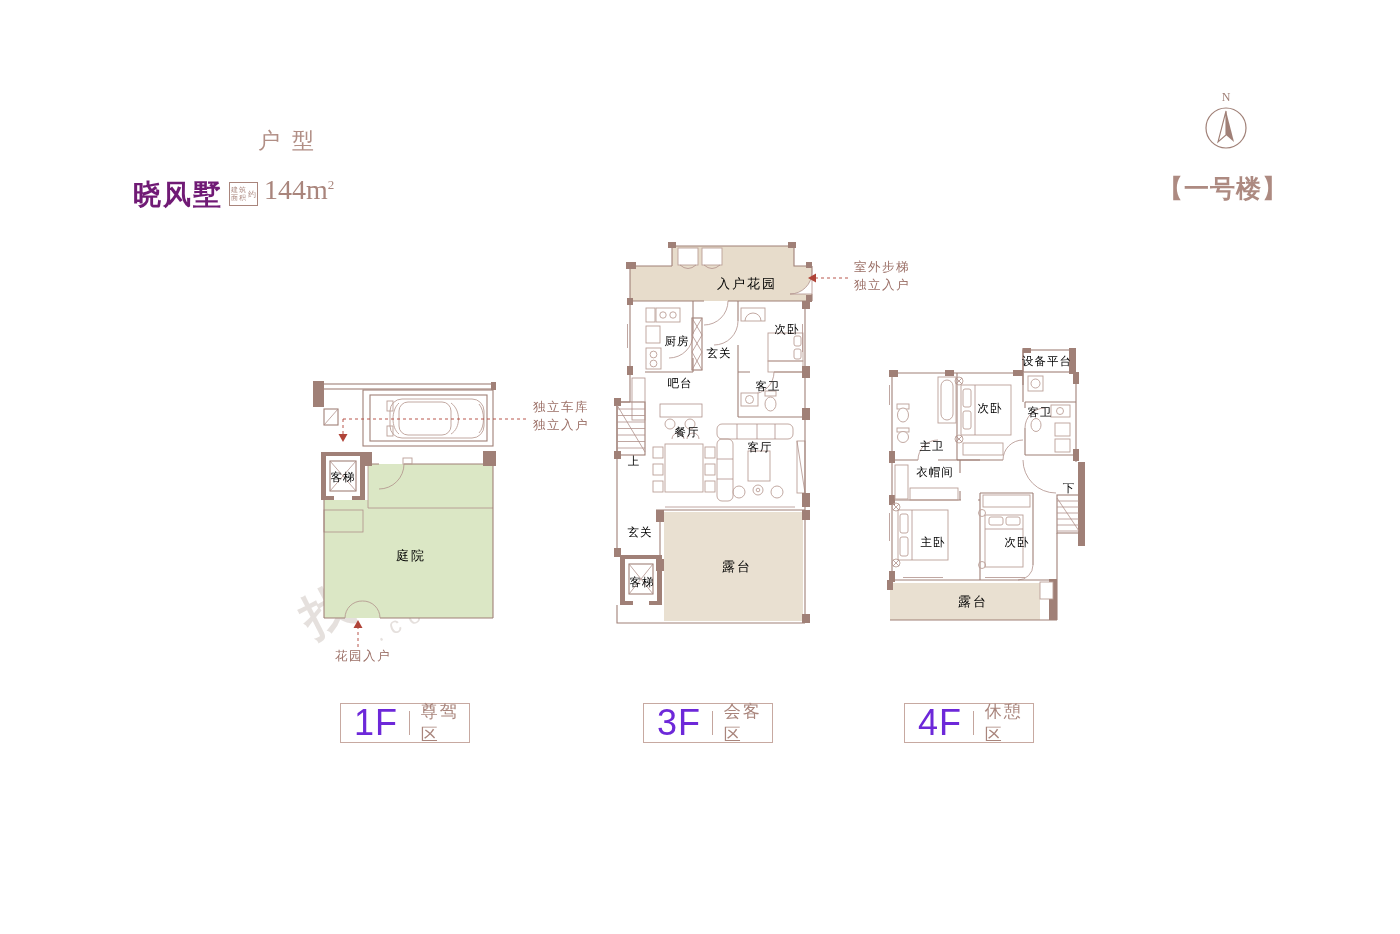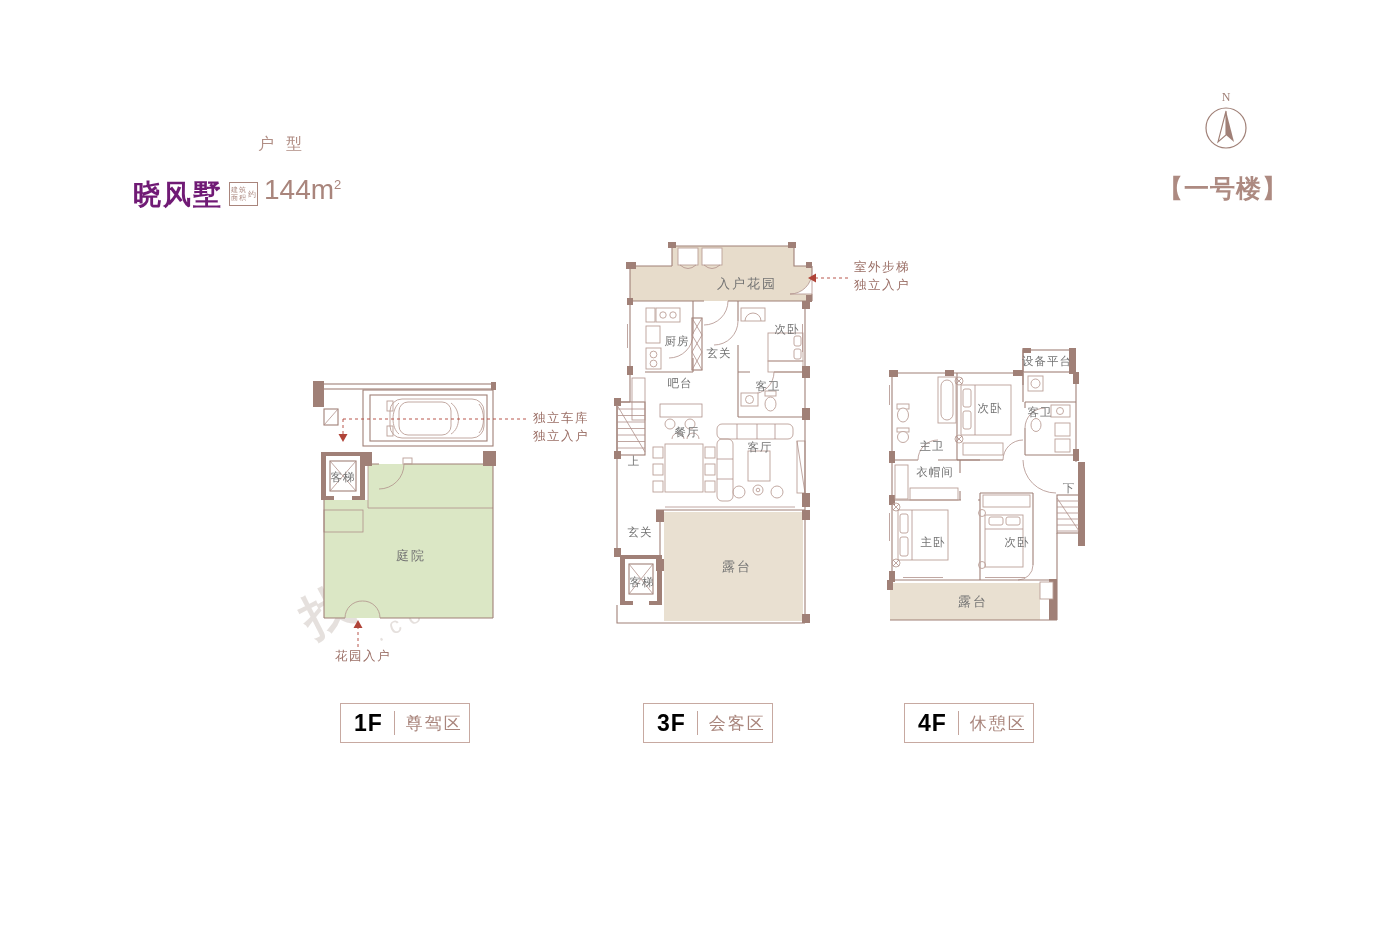--- a/index.html
+++ b/index.html
@@ -15,51 +15,51 @@
   .wall { fill:#a08077; stroke:none; }
   .furn { stroke:#bb9f97; stroke-width:0.9; fill:#ffffff; }
   .fno  { stroke:#bb9f97; stroke-width:0.9; fill:none; }
   .dash { stroke:#b04438; stroke-width:0.9; stroke-dasharray:3 3; fill:none; }
   .red  { fill:#b04438; stroke:none; }
   .green  { fill:#dbe7c5; }
   .beige  { fill:#e9e0d1; }
   .beige2 { fill:#e7dccb; }
 
   
-  .rlabel { position:absolute; transform:translate(-50%,-50%); font-size:11.5px; color:#737373;
+  .rlabel { position:absolute; transform:translate(-50%,-50%); font-size:11.5px; color:#000000;
             letter-spacing:1px; white-space:nowrap; }
   .rlabel.big { font-size:13px; letter-spacing:2px; }
   .note { position:absolute; font-size:12.5px; color:#9b6f66; letter-spacing:1.5px; line-height:18px; white-space:nowrap; }
   .note.center { transform:translateX(-50%); }
 
   
   .unit-code { left:158px; top:68px; font-family:"DejaVu Serif", serif; font-style:italic;
                font-size:86px; line-height:1; color:#c59d91; }
-  .unit-suffix { left:258px; top:134px; font-family:"Liberation Serif", serif; font-size:16px;
+  .unit-suffix { left:258px; top:126px; font-family:"Liberation Serif", serif; font-size:22px;
                  color:#b18e85; letter-spacing:12px; }
   .project-name { left:133px; top:176px; font-family:"Liberation Serif", serif; font-size:28px;
                   font-weight:bold; color:#701a75; letter-spacing:2px; }
   .area-box { left:229px; top:182px; width:29px; height:24px; border:1px solid #a9857c;
               display:flex; align-items:center; justify-content:center; gap:1px; }
   .area-box .col { display:flex; flex-direction:column; line-height:8px; }
   .area-box .col span { font-size:7px; color:#a9857c; letter-spacing:1px; }
   .area-box .about { font-size:8px; color:#a9857c; }
-  .area-value { left:264px; top:174px; font-family:Liberation Sans, sans-serif; font-size:28px; color:#a9857c; }
+  .area-value { left:264px; top:174px; font-family:Liberation Serif, serif; font-size:28px; color:#a9857c; }
   .area-value sup { font-size:13px; }
 
   
   .compass-n { left:1214px; top:90px; width:24px; text-align:center; font-family:"Liberation Serif", serif;
                font-size:12px; color:#a08077; }
   .building-label { left:1158px; top:172px; font-family:"Liberation Serif", serif; font-size:25px;
                     font-weight:bold; color:#ad8a81; letter-spacing:1px; }
 
   
   .floor-box { position:absolute; top:703px; width:130px; height:40px; border:1px solid #c7a9a1;
                display:flex; align-items:center; padding-left:13px; gap:11px; background:#fff; }
-  .floor-num { font-size:23px; font-weight:700; color:#000000; letter-spacing:1px; }
+  .floor-num { font-size:36px; font-weight:400; color:#6d28d9; letter-spacing:1px; }
   .floor-div { width:1px; height:24px; background:#c4a59d; }
   .floor-zone { font-family:"Liberation Serif", serif; font-size:17px; color:#a9857c; letter-spacing:2px; }
 
   
   .wm { left:302px; top:556px; transform:rotate(-27deg); color:rgba(168,152,144,0.30);
         font-size:50px; font-weight:bold; letter-spacing:6px; }
   .wm .suffix { display:block; font-size:23px; letter-spacing:9px; margin:-4px 0 0 58px; font-weight:normal; }
 </style>
 </head>
 <body>
@@ -151,21 +151,21 @@
     <path d="M101,91 A25,25 0 0 1 76,116" class="lnt"></path>
     <rect x="100" y="85" width="9" height="6" class="fno"></rect>
     <path d="M42,245 A17,17 0 0 1 59.5,228" class="lnt"></path>
     <path d="M77,245 A17,17 0 0 0 59.5,228" class="lnt"></path>
 
     <path d="M55,253 V277" class="dash"></path>
     <path d="M55,247 l-4.5,8 h9 z" class="red"></path>
   </svg>
   <div class="rlabel" style="left:343px;top:477px">客梯</div>
   <div class="rlabel big" style="left:411px;top:556px">庭院</div>
-  <div class="note" style="left:533px;top:409px">
+  <div class="note" style="left:533px;top:398px">
     <div>独立车库</div>
     <div>独立入户</div>
   </div>
   <div class="note center" style="left:363px;top:647px">花园入户</div>
 
   <svg class="plan" style="left:598px;top:238px" width="262" height="400" viewBox="0 0 262 400">
 
     <polygon points="32,28 74,28 74,8 196,8 196,28 214,28 214,63 32,63" class="beige2"></polygon>
     <rect x="66" y="274" width="139" height="109" class="beige"></rect>
 

